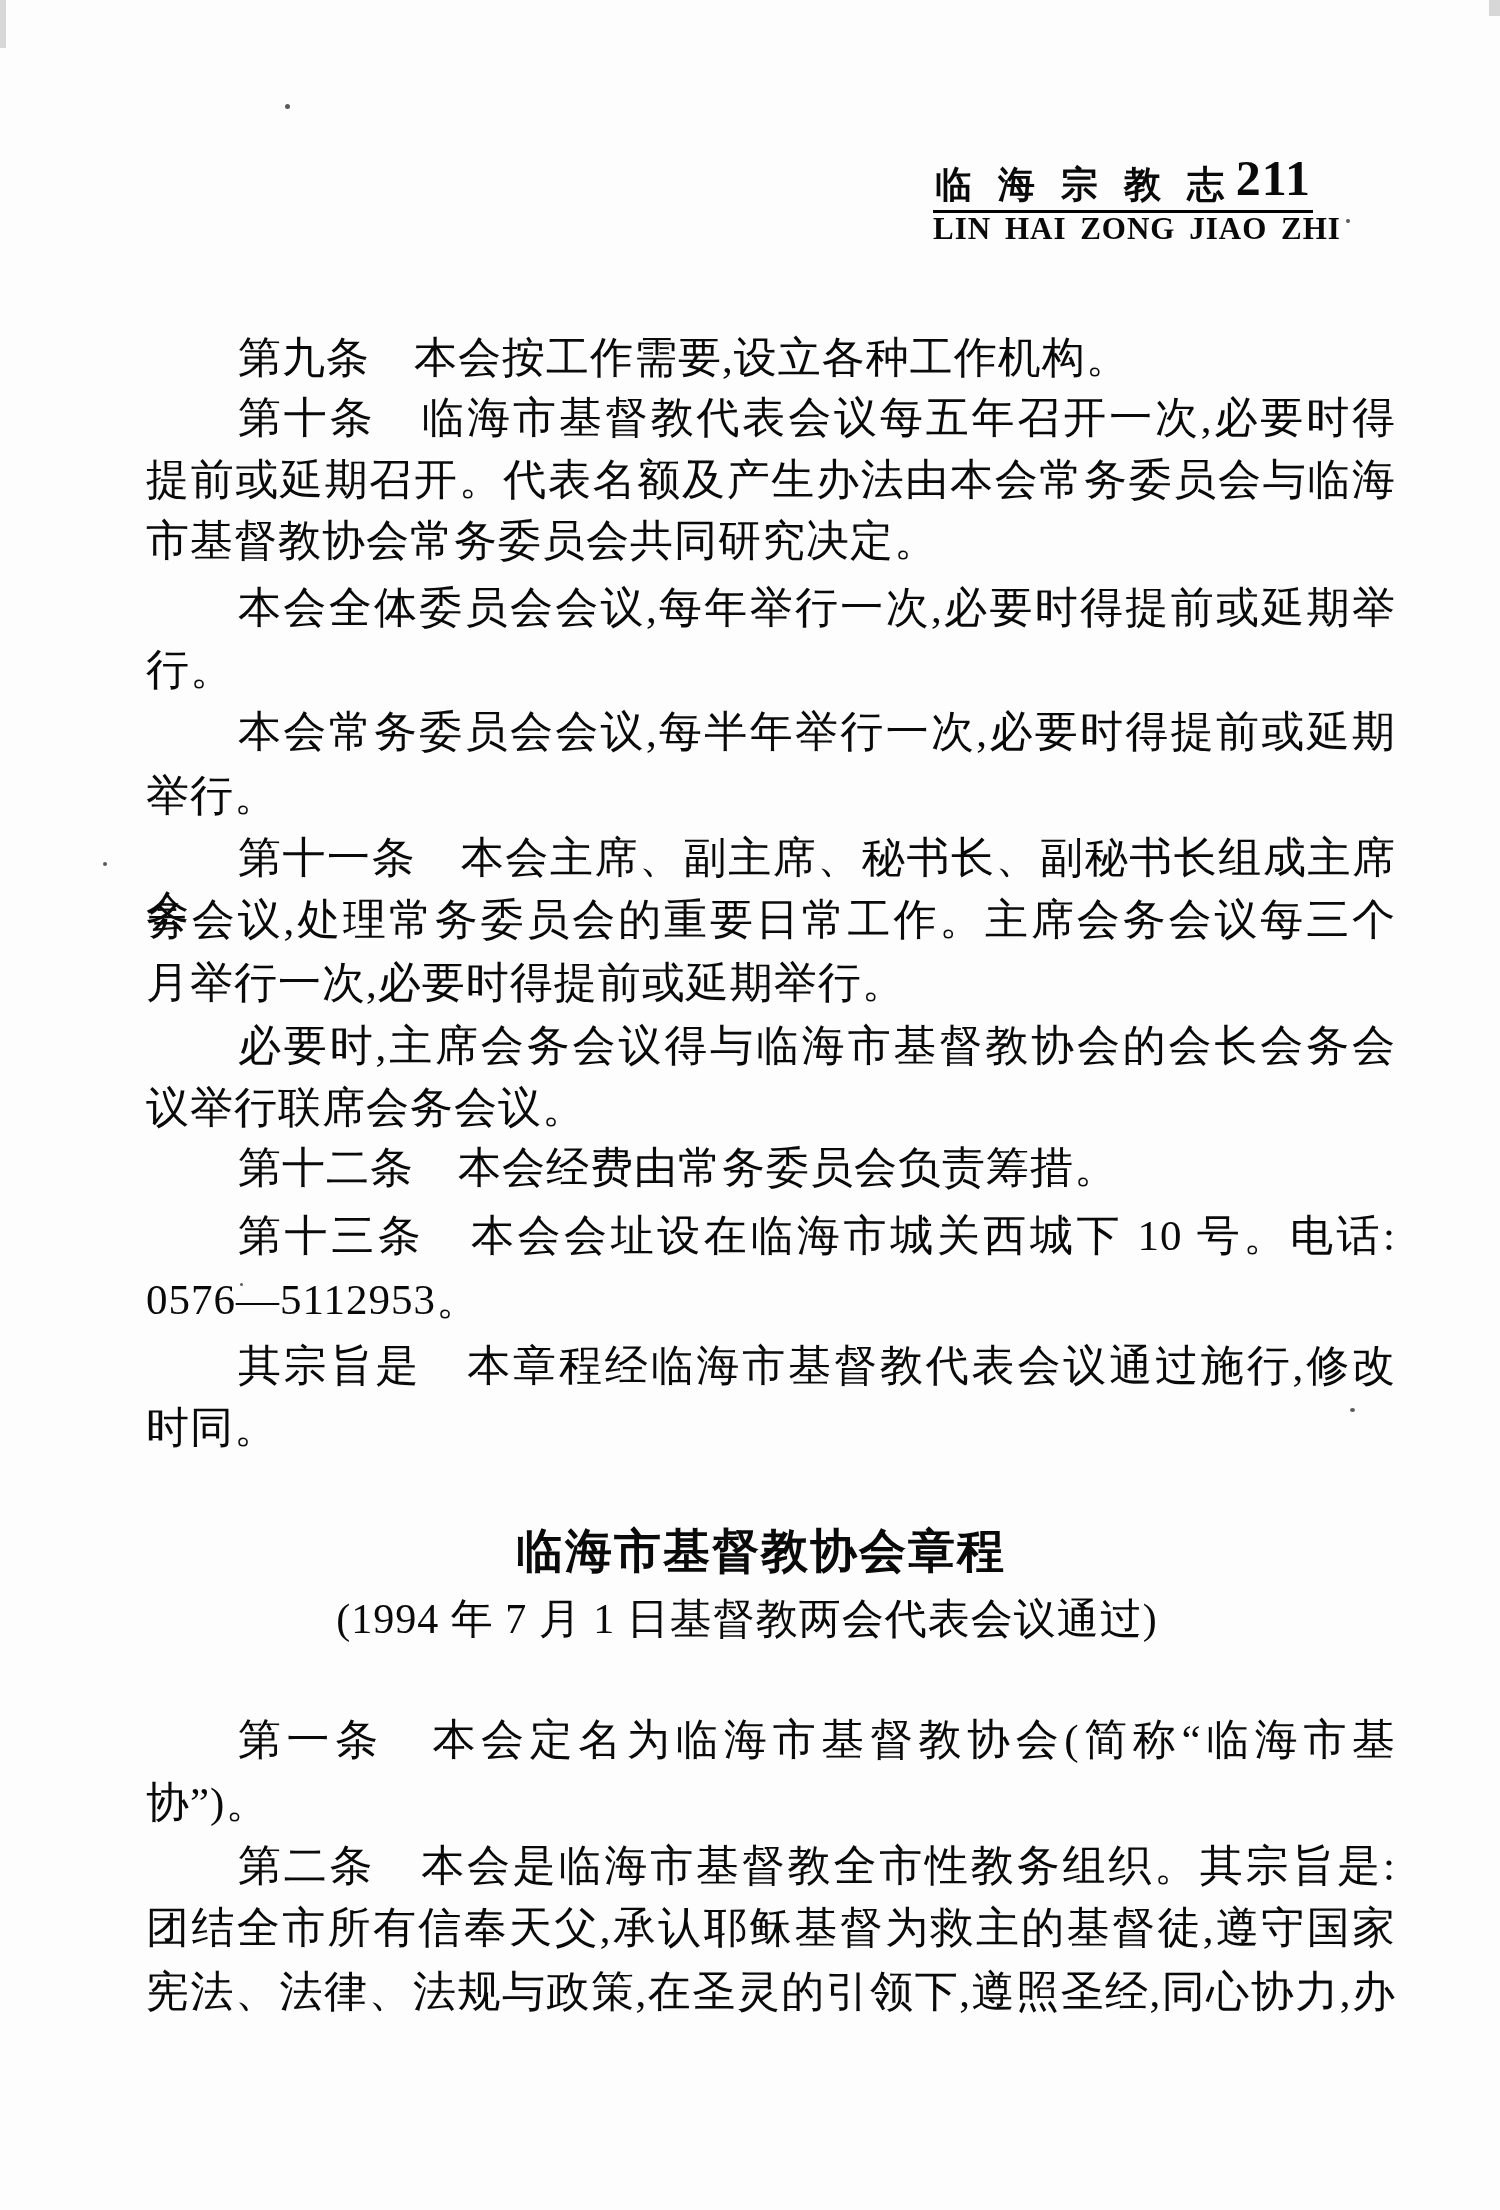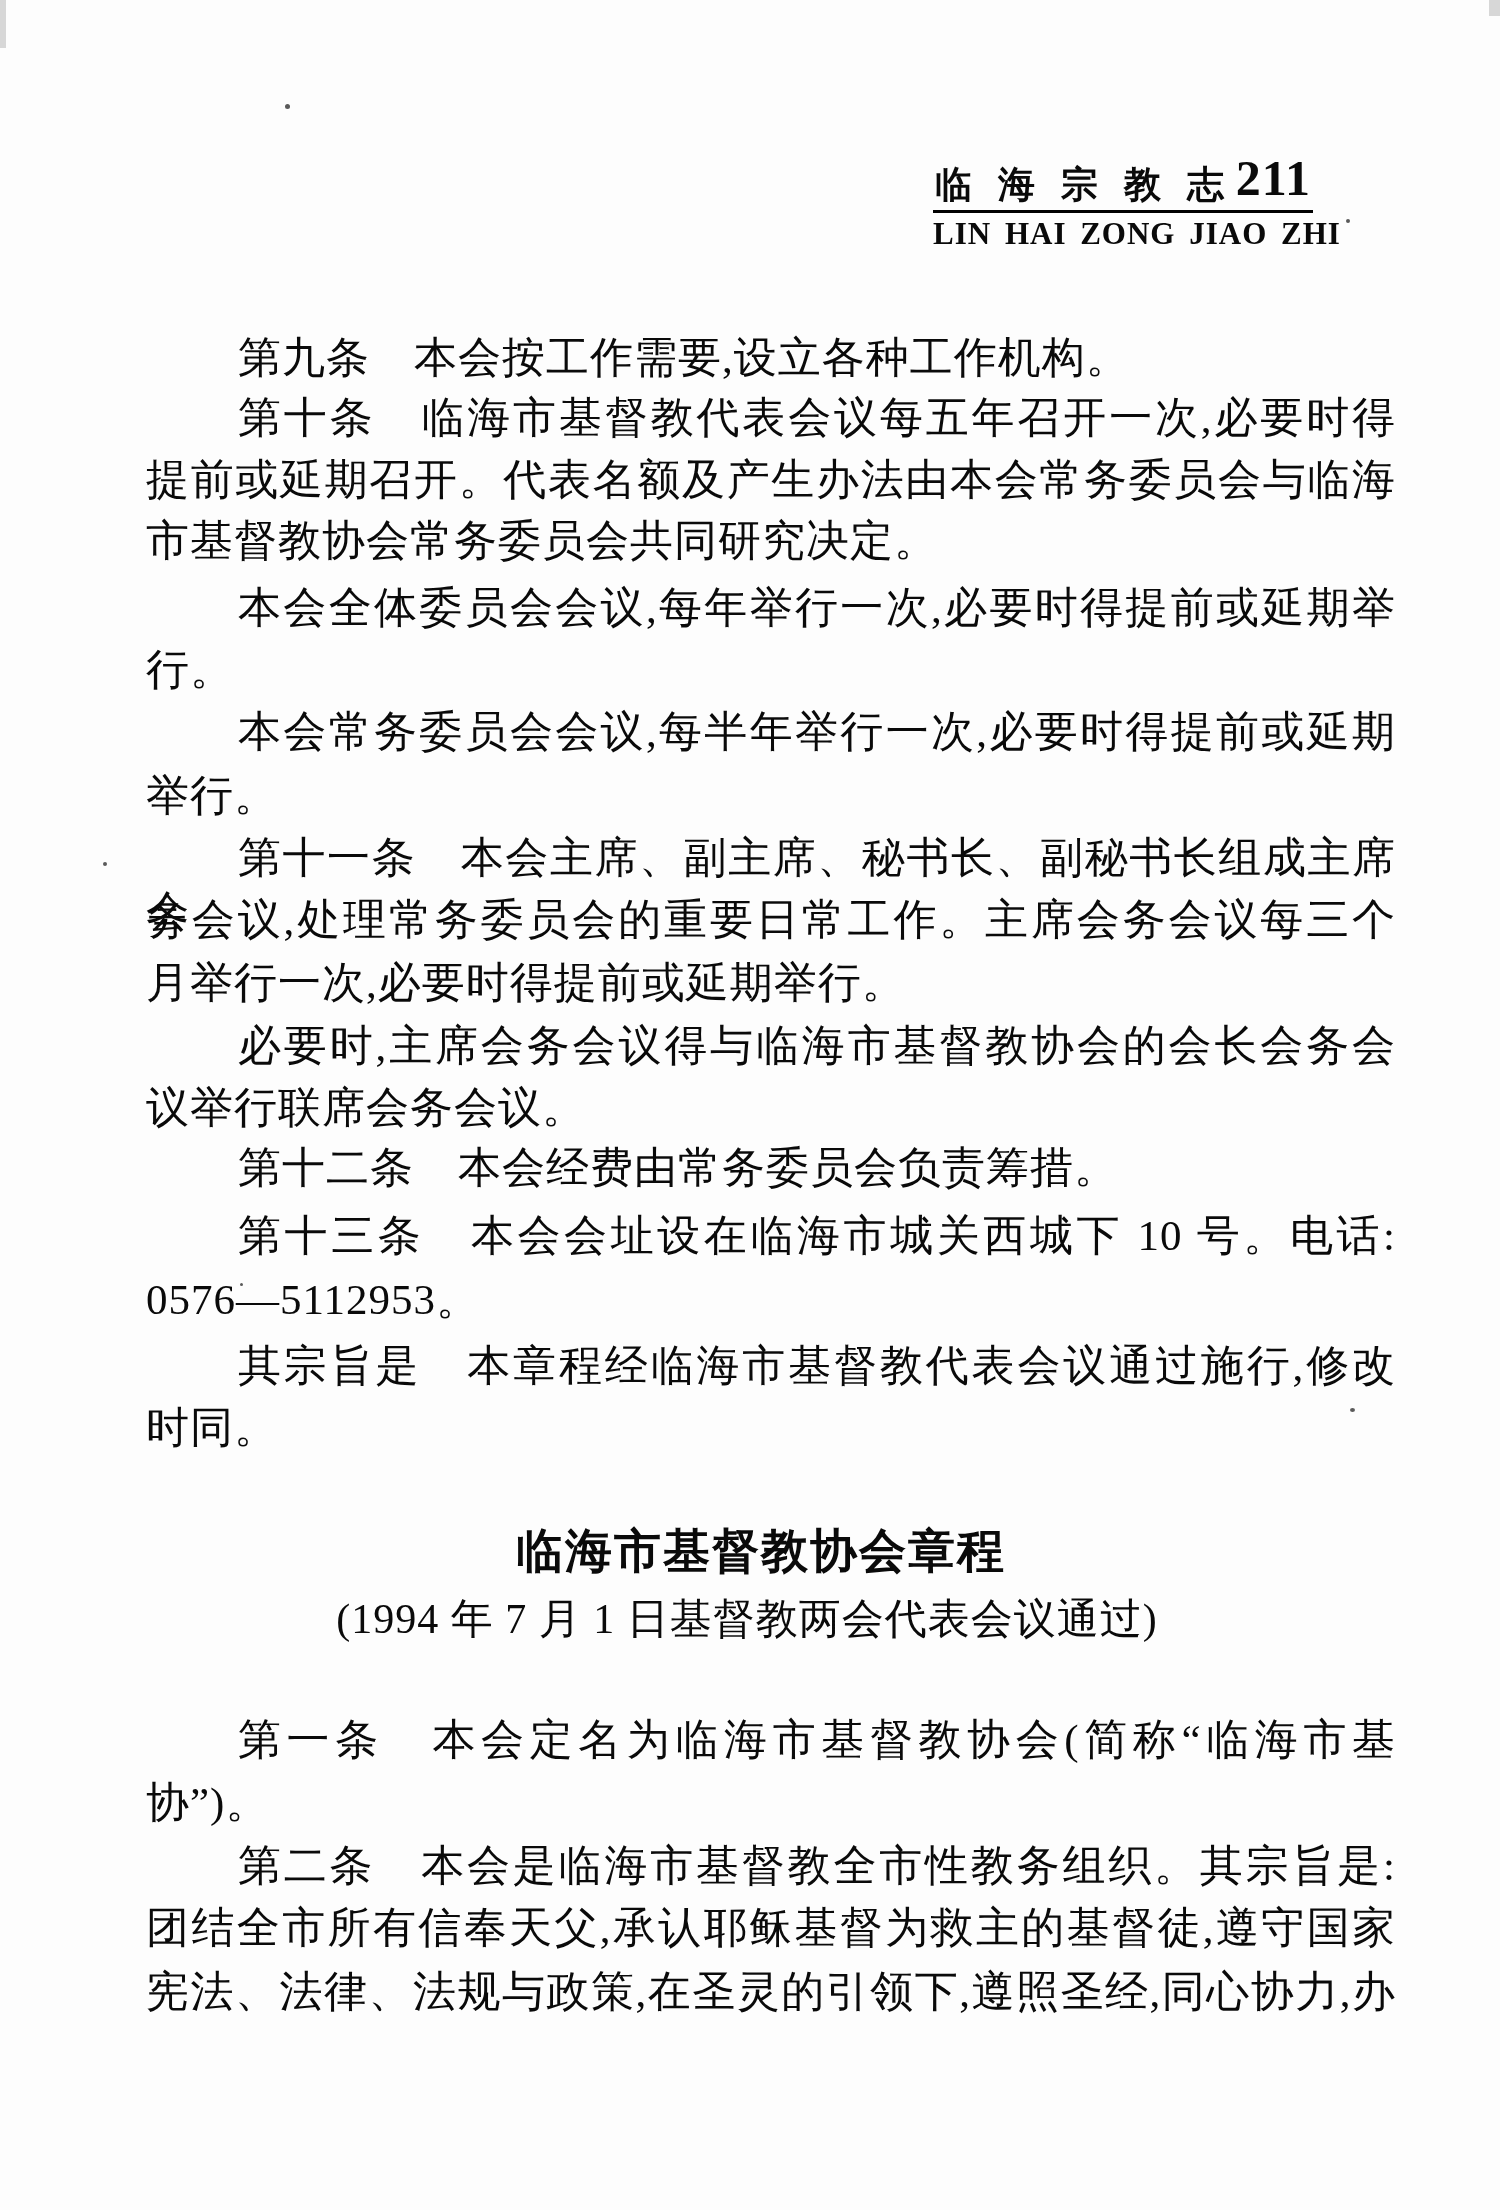--- a/index.html
+++ b/index.html
@@ -15,21 +15,21 @@
   .hdr{position:absolute;left:933px;top:153px;width:380px;}
   .hdr-cn{
     display:flex;justify-content:space-between;align-items:flex-end;
     font-size:37px;font-weight:700;line-height:1;
     padding:0 2px 7px 2px;border-bottom:3px solid #000;
   }
   .hdr-cn .cn{letter-spacing:26px;white-space:nowrap;margin-right:-26px;}
   .hdr-cn .num{font-size:50px;letter-spacing:1px;}
   .hdr-py{
     text-align:center;font-size:31px;font-weight:700;line-height:1;
-    padding-top:5px;letter-spacing:1px;word-spacing:5px;white-space:nowrap;
+    letter-spacing:1px;word-spacing:5px;white-space:nowrap;
   }
   
   .line{
     position:absolute;left:146px;width:1250px;
     font-size:43px;line-height:1.25;letter-spacing:1px;
     white-space:normal;
   }
   .full{text-align:justify;text-align-last:justify;}
   .ind{text-indent:92px;}
   .heading{

